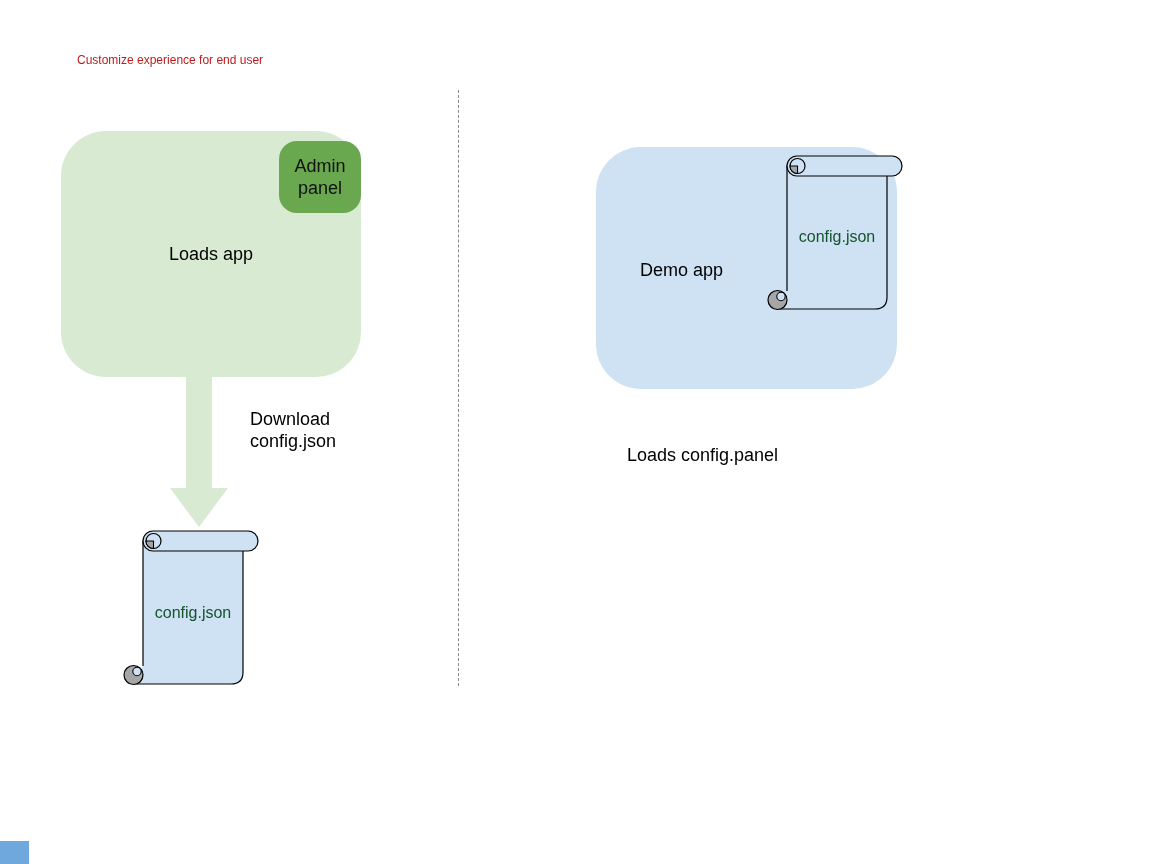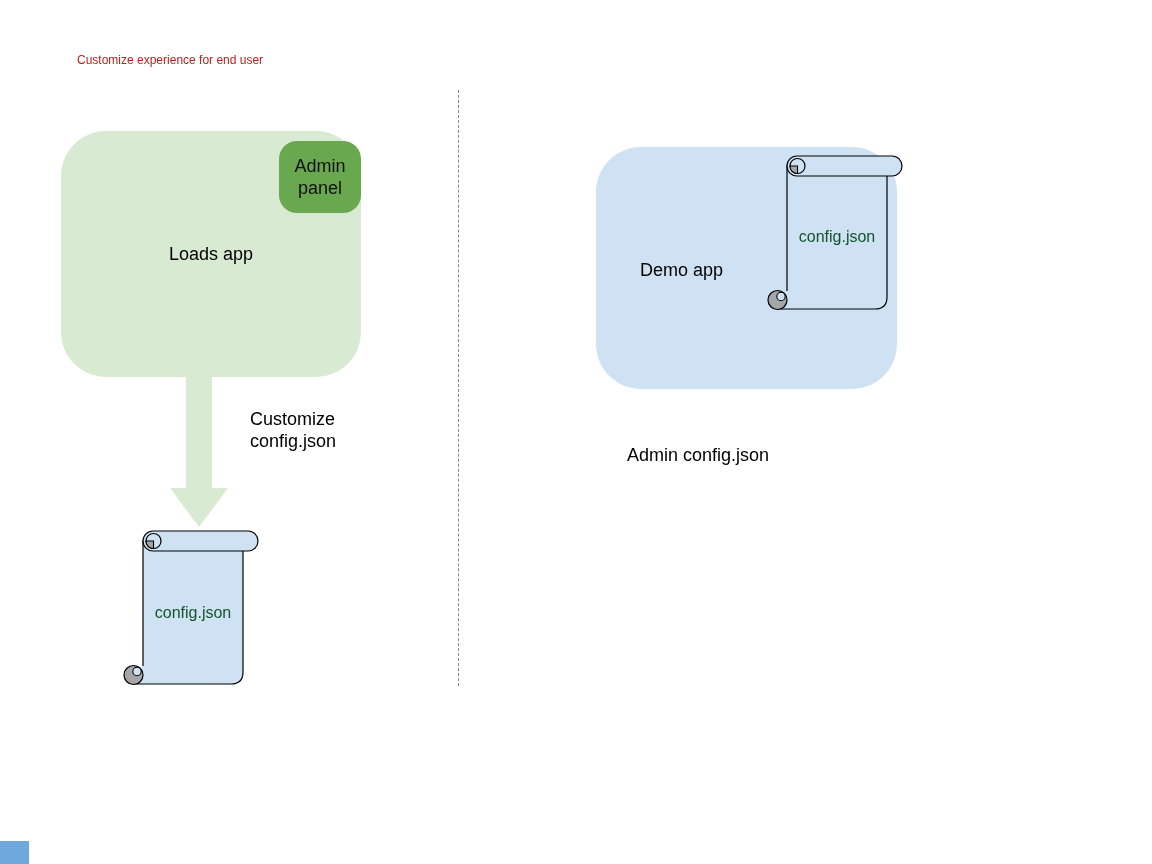--- a/index.html
+++ b/index.html
@@ -143,36 +143,36 @@
   <div class="abs admin-panel-box">
     <div class="admin-panel-label">Admin panel</div>
   </div>
 
   <div class="abs admin-app-label">Loads app</div>
 
   <svg class="abs down-arrow" viewBox="0 0 58 152">
     <polygon points="16,0 42,0 42,112 58,112 29,151 0,112 16,112" fill="#d9ead3"></polygon>
   </svg>
 
-  <div class="abs download-caption">Customize config.json</div>
+  <div class="abs download-caption">Download config.json</div>
 
   <svg class="abs scroll-svg scroll-left" viewBox="0 0 145 160">
     <use href="#scroll-shape"></use>
   </svg>
   <div class="abs scroll-label scroll-label-left">config.json</div>
 
   <div class="abs divider"></div>
 
 
   <div class="abs demo-app-box"></div>
 
   <div class="abs demo-app-label">Demo app</div>
 
   <svg class="abs scroll-svg scroll-right" viewBox="0 0 145 160">
     <use href="#scroll-shape"></use>
   </svg>
   <div class="abs scroll-label scroll-label-right">config.json</div>
 
-  <div class="abs loads-caption">Admin config.json</div>
+  <div class="abs loads-caption">Loads config.panel</div>
 
   <div class="abs corner-square"></div>
 
 </div>
 
 </body></html>

